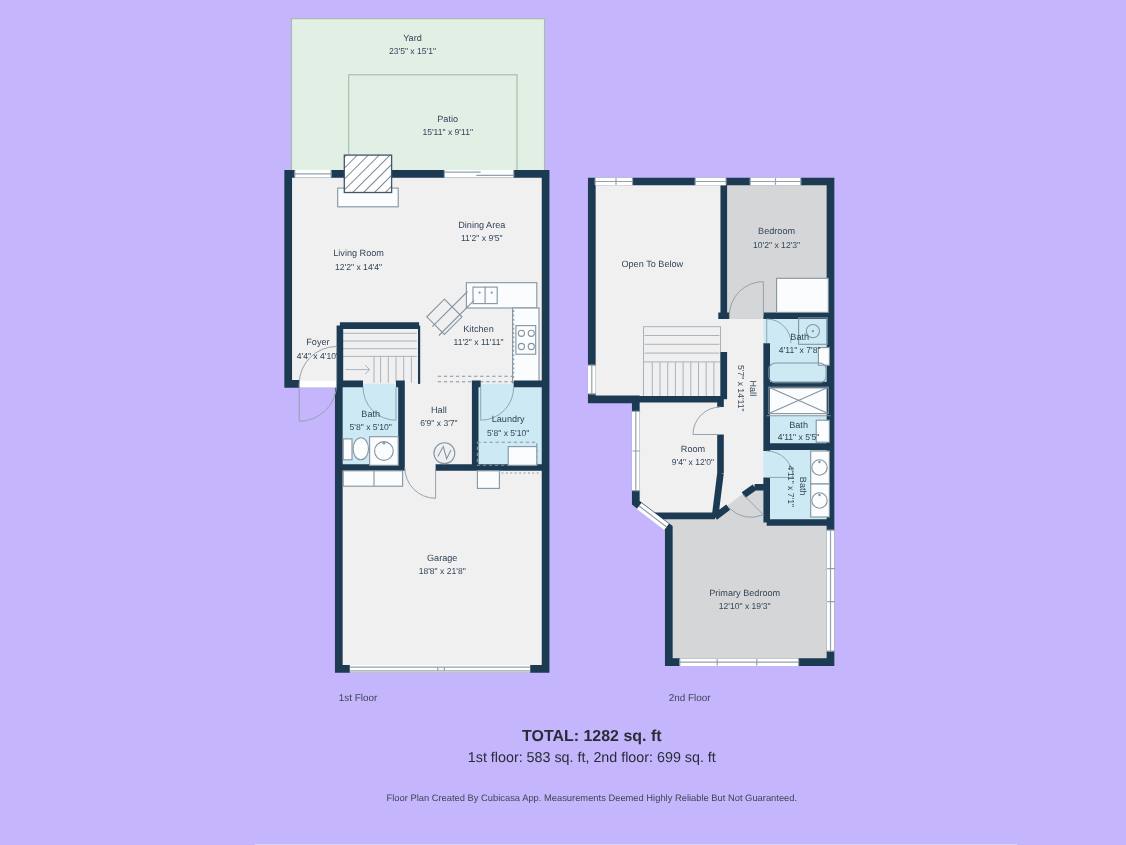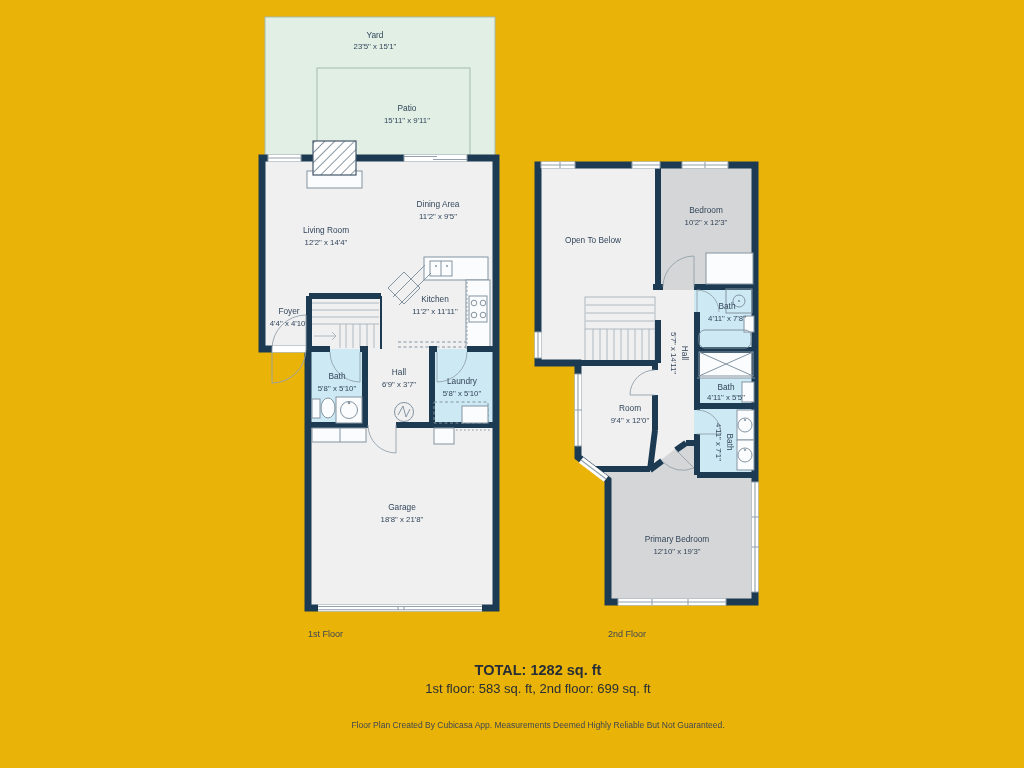--- a/index.html
+++ b/index.html
@@ -1,16 +1,16 @@
 <!DOCTYPE html>
 <html style="--wall: #1c3a52; --floor: #f0f0f1; --bedroom-fill: #d5d6d7; --bath-fill: #cde9f4; --yard-fill: #e1efe5; --label-text: #33465a; --summary-text: #272e35; --fixture-line: #8494a1;"><head>
 <meta charset="utf-8">
 <style>
   html,body{margin:0;padding:0;background:#fff;}
-  #canvas{position:relative;width:1024px;height:768px;background:#eab308;overflow:hidden;
+  #canvas{position:relative;width:1024px;height:768px;background:#c4b5fd;overflow:hidden;
           font-family:"Liberation Sans",sans-serif;}
   svg{position:absolute;left:0;top:0;}
   
   .wall{stroke:var(--wall,#1c3a52);stroke-width:7;fill:none;}
   .iwall{stroke:var(--wall,#1c3a52);stroke-width:6;fill:none;}
   .thinwall{stroke:var(--wall,#1c3a52);stroke-width:2;fill:none;}
   
   .fill-floor{fill:var(--floor,#f0f0f1);}
   .fill-bed{fill:var(--bedroom-fill,#d5d6d7);}
   .fill-bath{fill:var(--bath-fill,#cde9f4);}

